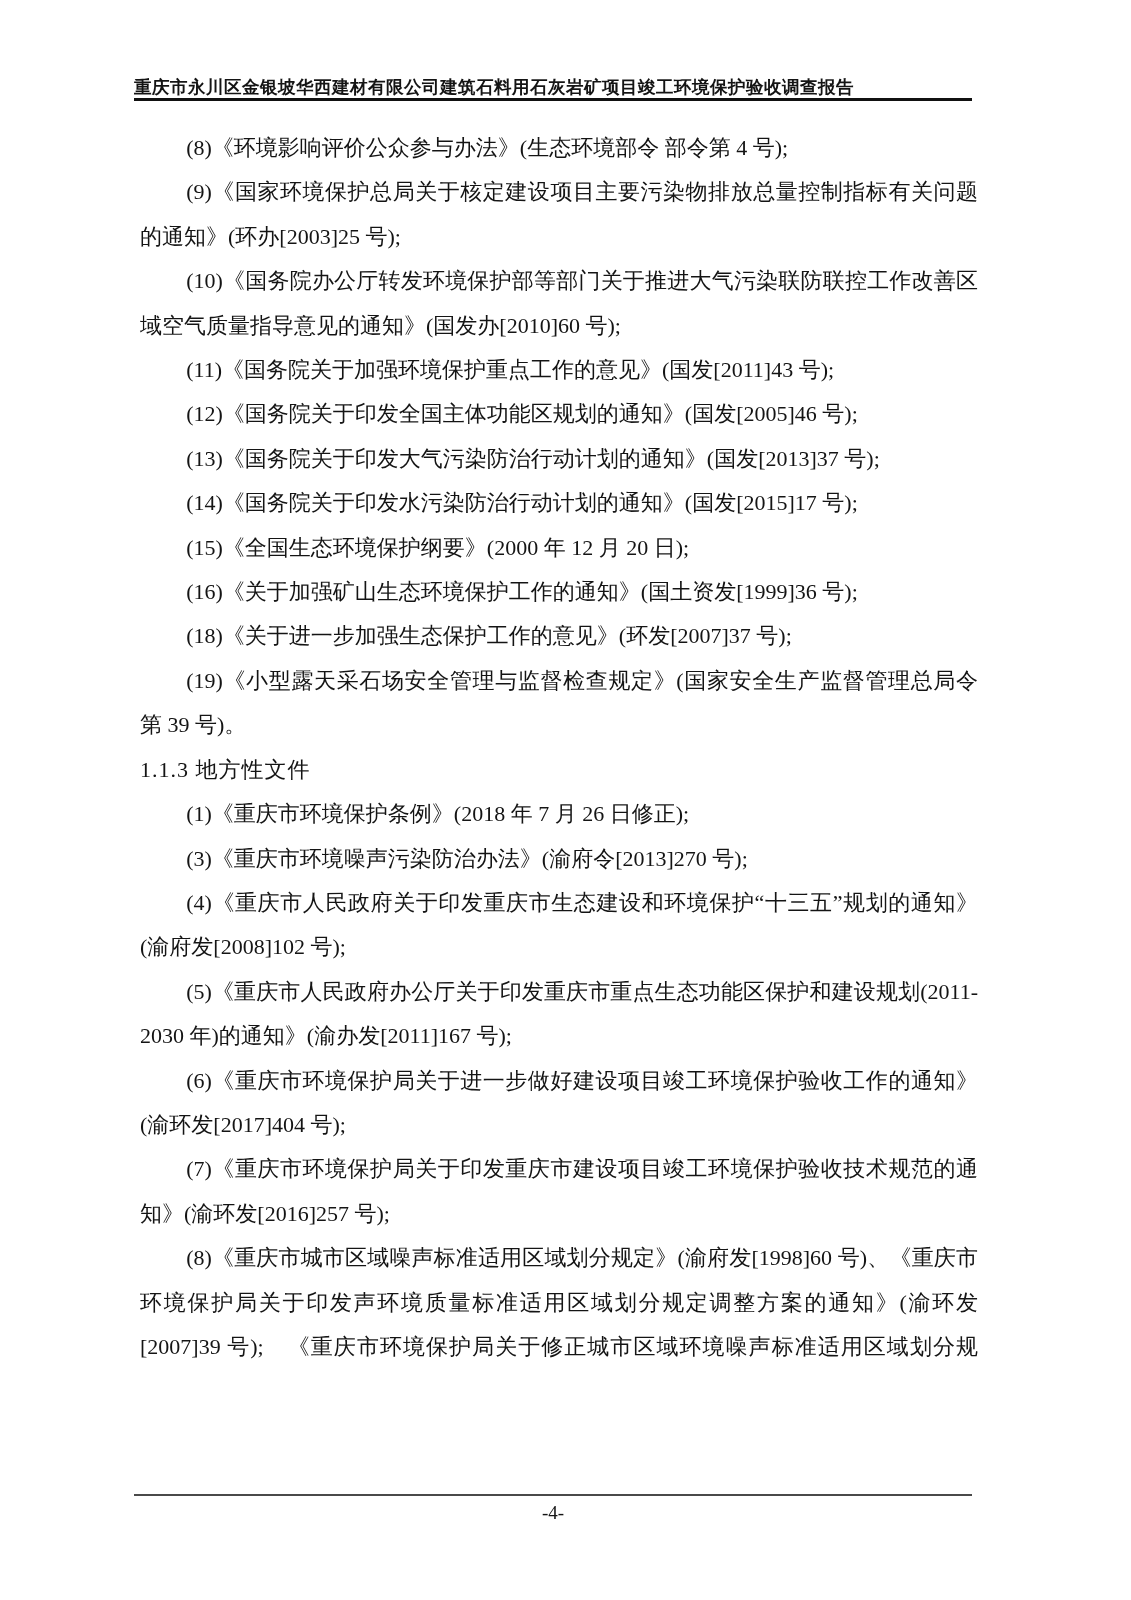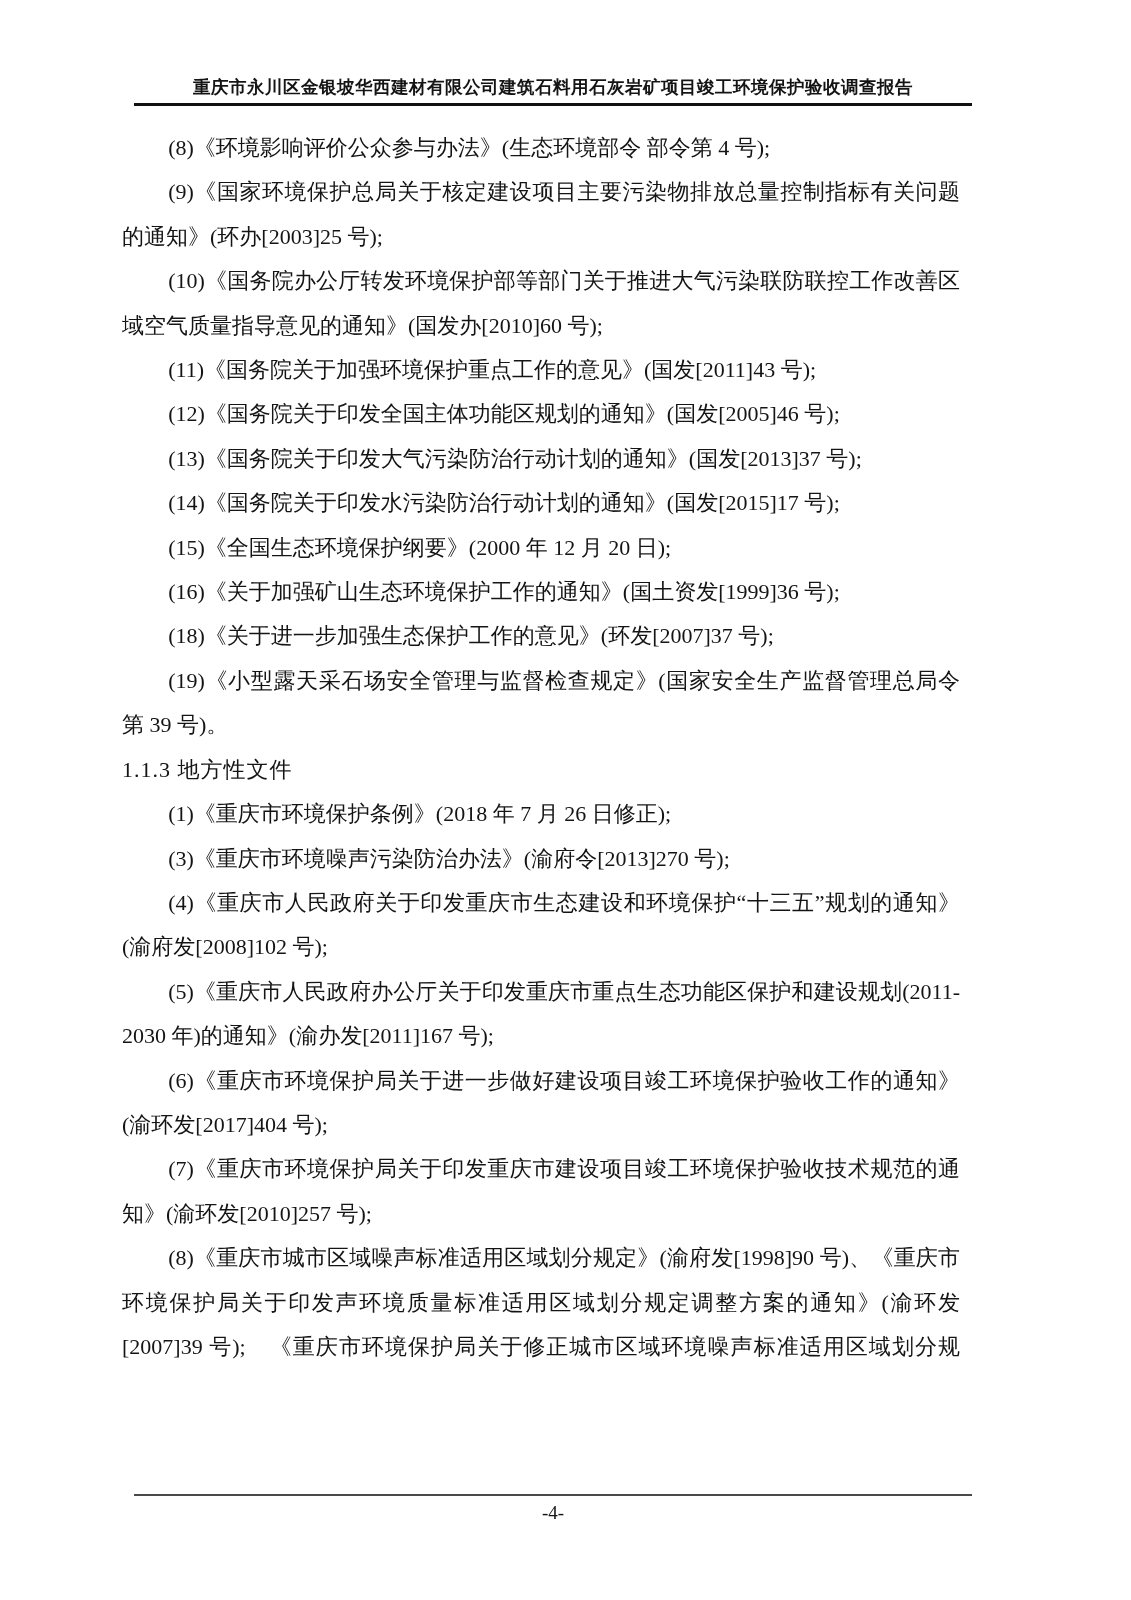--- a/index.html
+++ b/index.html
@@ -14,32 +14,30 @@
     background: #ffffff;
     color: #141414;
     font-family: "Liberation Serif", "DejaVu Serif", serif;
     overflow: hidden;
   }
   .doc-header {
     position: absolute;
     top: 76px;
     left: 134px;
     width: 838px;
-    text-align: center;
     font-size: 17.5px;
     font-weight: bold;
     line-height: 22px;
     letter-spacing: 0.5px;
-    padding-bottom: 5px;
     border-bottom: 3px solid #111111;
   }
   .content {
     position: absolute;
     top: 126px;
-    left: 122px;
+    left: 140px;
     width: 838px;
     font-size: 22px;
     line-height: 44.4px;
     text-align: justify;
   }
   .content p {
     margin: 0;
     padding: 0;
     text-indent: 2.1em;
   }
@@ -94,21 +92,21 @@
     <p>(18)《关于进一步加强生态保护工作的意见》(环发[2007]37 号);</p>
     <p>(19)《小型露天采石场安全管理与监督检查规定》(国家安全生产监督管理总局令第 39 号)。</p>
 
     <h2 class="section-heading">1.1.3 地方性文件</h2>
 
     <p>(1)《重庆市环境保护条例》(2018 年 7 月 26 日修正);</p>
     <p>(3)《重庆市环境噪声污染防治办法》(渝府令[2013]270 号);</p>
     <p>(4)《重庆市人民政府关于印发重庆市生态建设和环境保护“十三五”规划的通知》(渝府发[2008]102 号);</p>
     <p>(5)《重庆市人民政府办公厅关于印发重庆市重点生态功能区保护和建设规划(2011-2030 年)的通知》(渝办发[2011]167 号);</p>
     <p>(6)《重庆市环境保护局关于进一步做好建设项目竣工环境保护验收工作的通知》(渝环发[2017]404 号);</p>
-    <p>(7)《重庆市环境保护局关于印发重庆市建设项目竣工环境保护验收技术规范的通知》(渝环发[2010]257 号);</p>
-    <p class="continues">(8)《重庆市城市区域噪声标准适用区域划分规定》(渝府发[1998]90 号)、《重庆市环境保护局关于印发声环境质量标准适用区域划分规定调整方案的通知》(渝环发[2007]39 号);　《重庆市环境保护局关于修正城市区域环境噪声标准适用区域划分规</p>
+    <p>(7)《重庆市环境保护局关于印发重庆市建设项目竣工环境保护验收技术规范的通知》(渝环发[2016]257 号);</p>
+    <p class="continues">(8)《重庆市城市区域噪声标准适用区域划分规定》(渝府发[1998]60 号)、《重庆市环境保护局关于印发声环境质量标准适用区域划分规定调整方案的通知》(渝环发[2007]39 号);　《重庆市环境保护局关于修正城市区域环境噪声标准适用区域划分规</p>
   </div>
 
   <div class="footer-rule"></div>
 
   <div class="page-number">-4-</div>
 
 </div>
 
 </body></html>

